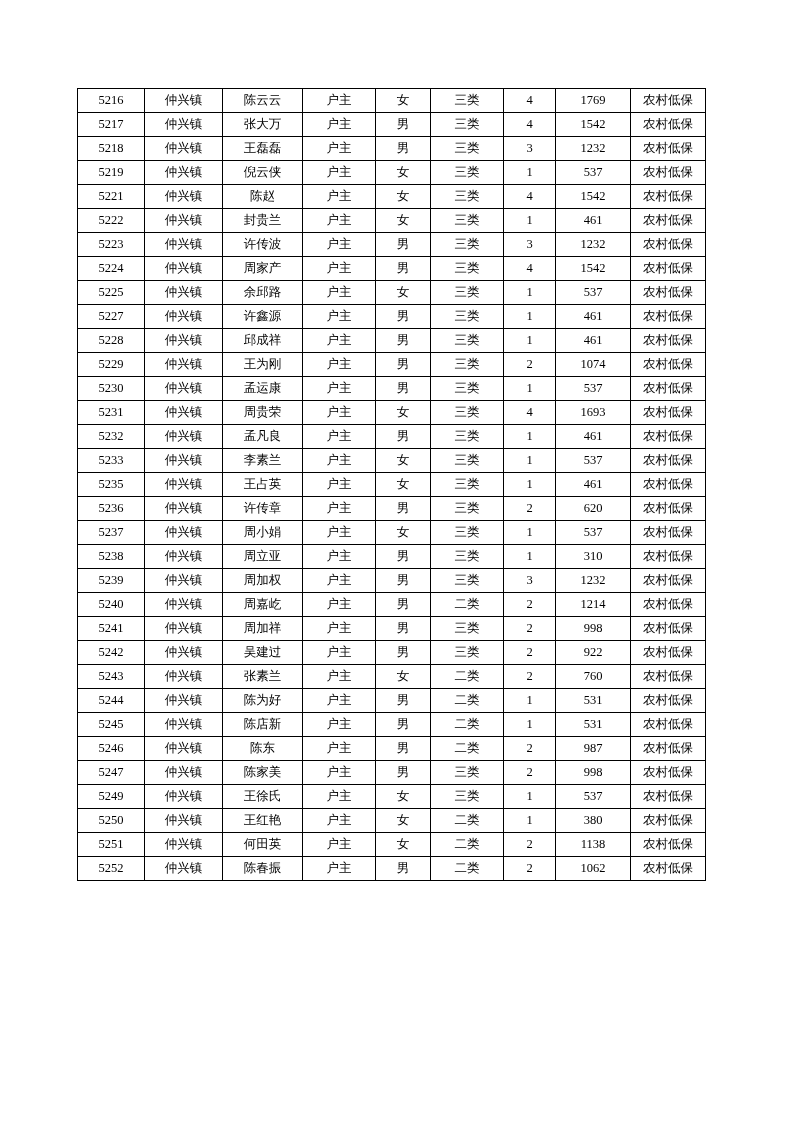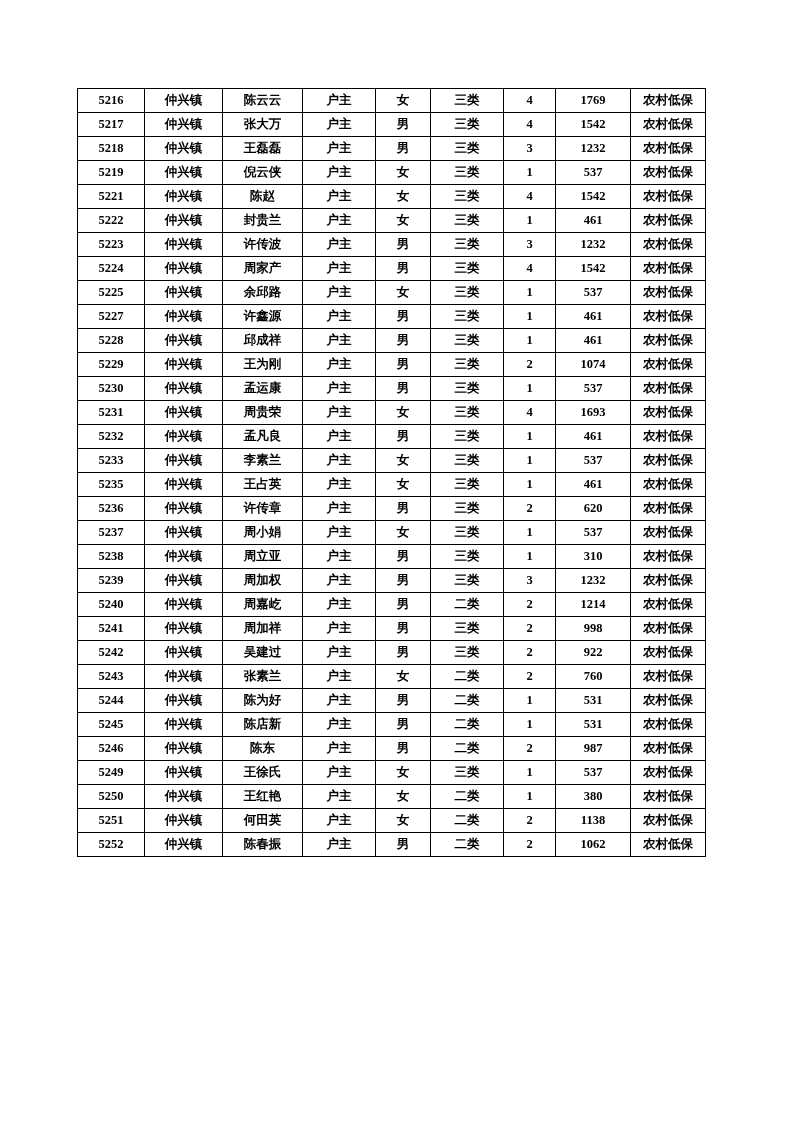--- a/index.html
+++ b/index.html
@@ -22,21 +22,20 @@
   .table-wrap {
     position: absolute;
     left: 77px;
     top: 88px;
     width: 628px;
   }
   table.data {
     border-collapse: collapse;
     width: 628px;
     table-layout: fixed;
-    font-weight: bold;
   }
   table.data td {
     border: 1px solid #000000;
     height: 23px;
     padding: 0 2px;
     text-align: center;
     vertical-align: middle;
     font-size: 12.5px;
     line-height: 1.1;
     white-space: nowrap;
@@ -372,20 +371,31 @@
             <td>仲兴镇</td>
             <td>陈东</td>
             <td>户主</td>
             <td>男</td>
             <td>二类</td>
             <td>2</td>
             <td>987</td>
             <td>农村低保</td>
           </tr>
           <tr>
+            <td>5247</td>
+            <td>仲兴镇</td>
+            <td>陈家美</td>
+            <td>户主</td>
+            <td>男</td>
+            <td>三类</td>
+            <td>2</td>
+            <td>998</td>
+            <td>农村低保</td>
+          </tr>
+          <tr>
             <td>5249</td>
             <td>仲兴镇</td>
             <td>王徐氏</td>
             <td>户主</td>
             <td>女</td>
             <td>三类</td>
             <td>1</td>
             <td>537</td>
             <td>农村低保</td>
           </tr>

